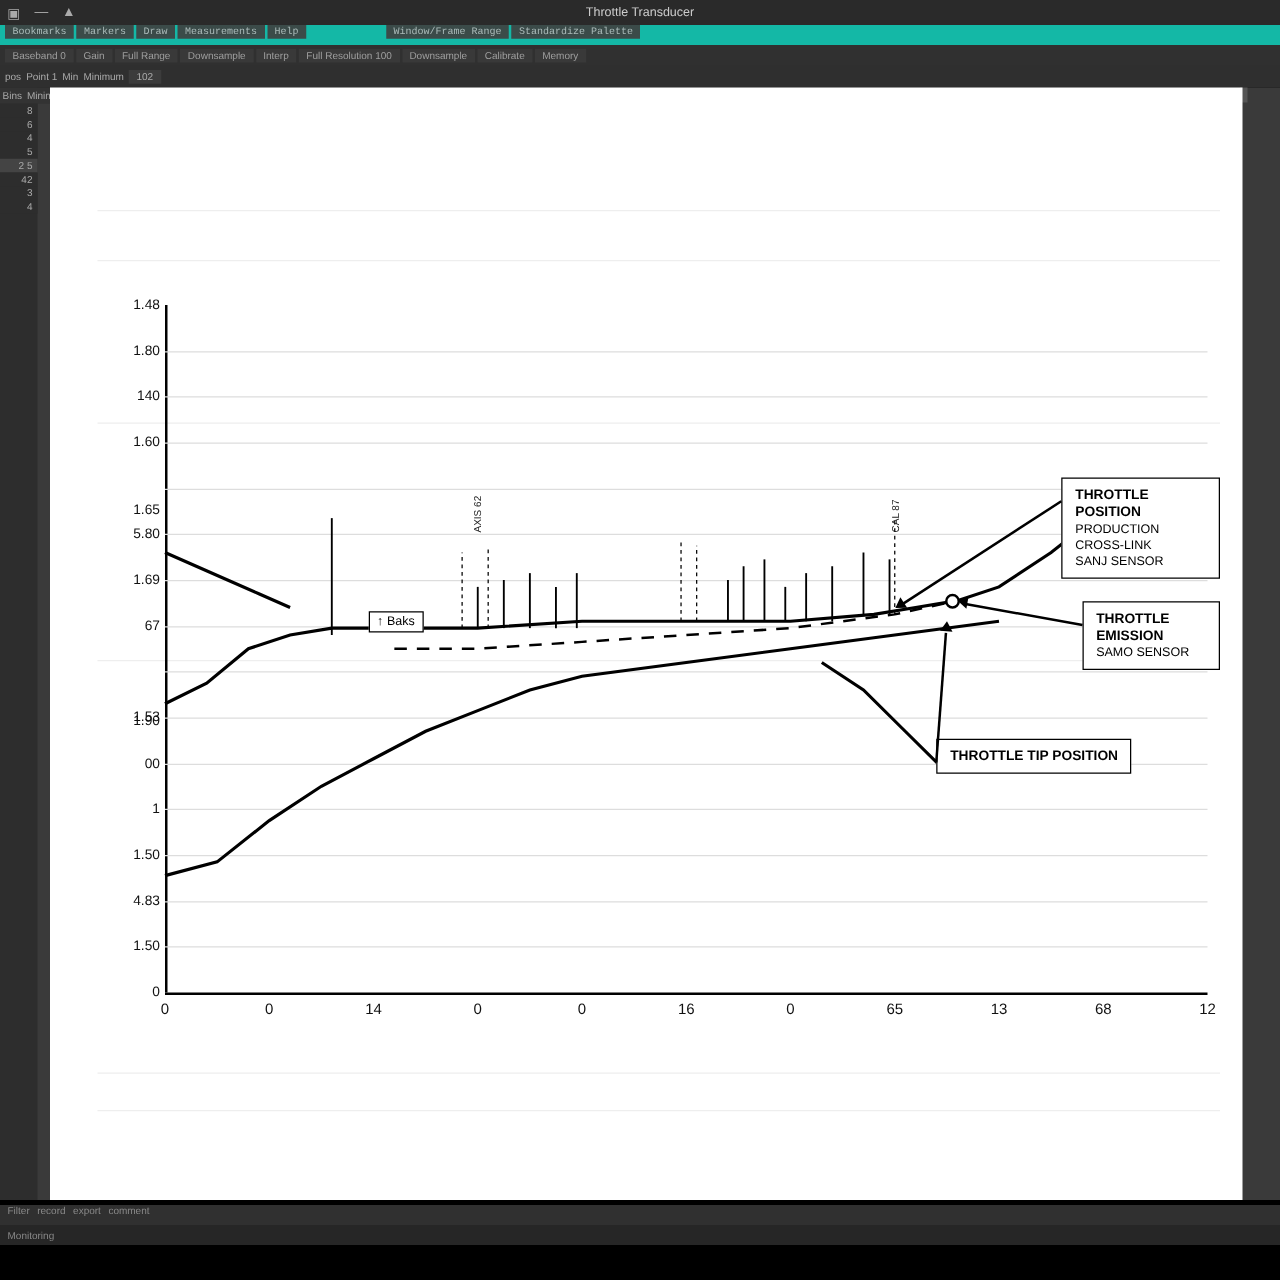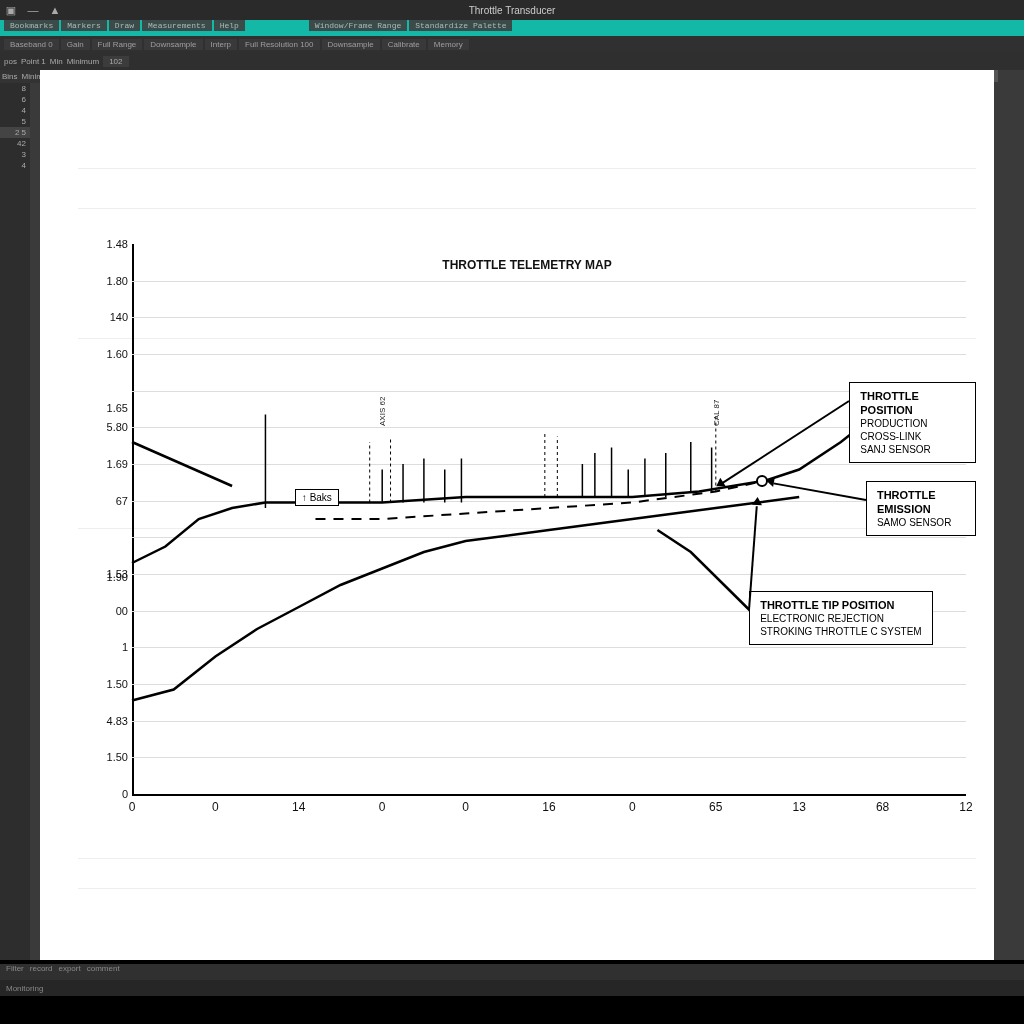--- a/index.html
+++ b/index.html
@@ -126,21 +126,20 @@
   <div class="doc">
     <div class="chart">
 
       <div class="bgline" style="top:80px"></div>
       <div class="bgline" style="top:120px"></div>
       <div class="bgline" style="top:250px"></div>
       <div class="bgline" style="top:440px"></div>
       <div class="bgline" style="top:770px"></div>
       <div class="bgline" style="top:800px"></div>
 
-      <div class="chart-title" style="top:170px">THROTTLE TELEMETRY MAP</div>
 
       <div class="axis-y"></div>
       <div class="axis-x"></div>
 
       <div id="yticks">
           <div class="ytick-lbl" style="top: 706px;">0</div>
           <div class="ytick-lbl" style="top: 669.333px;">1.50</div>
           <div class="ygrid" style="top: 669.333px;"></div>
           <div class="ytick-lbl" style="top: 632.667px;">4.83</div>
           <div class="ygrid" style="top: 632.667px;"></div>
@@ -232,21 +231,20 @@
           <div class="arrow" style="left: 771.24px; top: 311.5px; width: 151.024px; transform: rotate(147.047deg);"></div>
           <div class="arrowhead" style="left: 644.513px; top: 388.648px; transform: rotate(147.047deg);"></div>
           <div class="callout" style="left: 787.92px; top: 392.5px;">
             <div>THROTTLE EMISSION</div>
             <div class="sub">SAMO SENSOR</div>
           </div>
           <div class="arrow" style="left: 787.92px; top: 410.5px; width: 93.6858px; transform: rotate(-169.804deg);"></div>
           <div class="arrowhead" style="left: 695.714px; top: 388.916px; transform: rotate(-169.804deg);"></div>
           <div class="callout" style="left: 671.16px; top: 502.5px;">
             <div>THROTTLE TIP POSITION</div>
-            <div class="sub">ELECTRONIC REJECTION<br>STROKING THROTTLE C SYSTEM</div>
           </div>
           <div class="arrow" style="left: 671.16px; top: 520.5px; width: 103.811px; transform: rotate(-85.7223deg);"></div>
           <div class="arrowhead" style="left: 678.903px; top: 411.978px; transform: rotate(-85.7223deg);"></div>
         </div>
 
     </div>
   </div>
 </div>
 
 <div class="status2">

